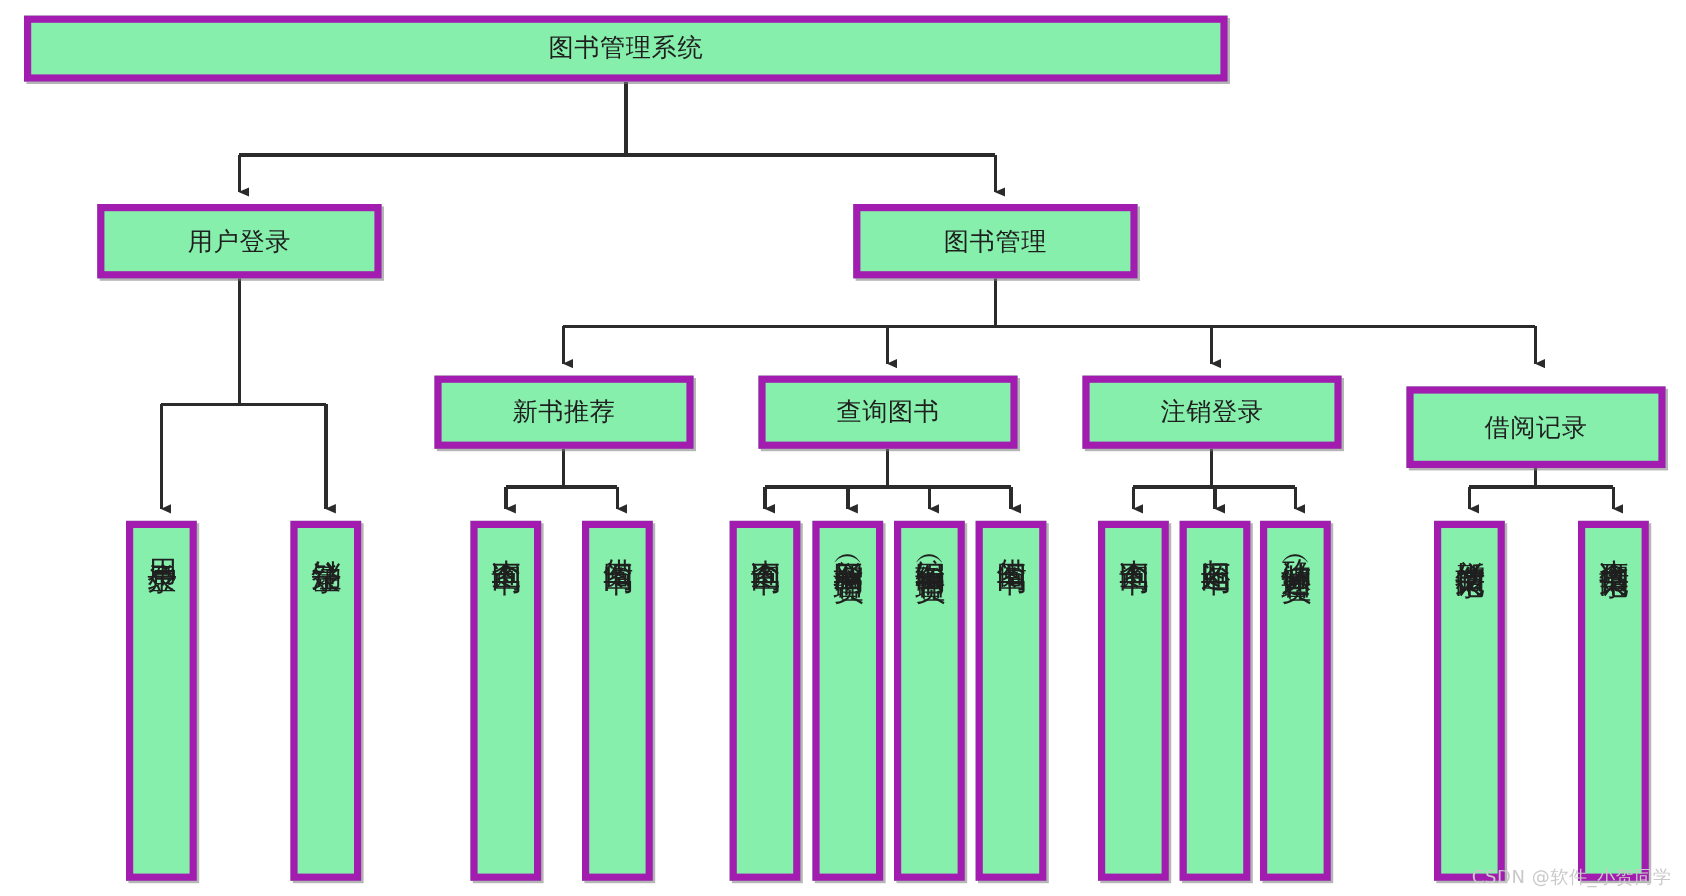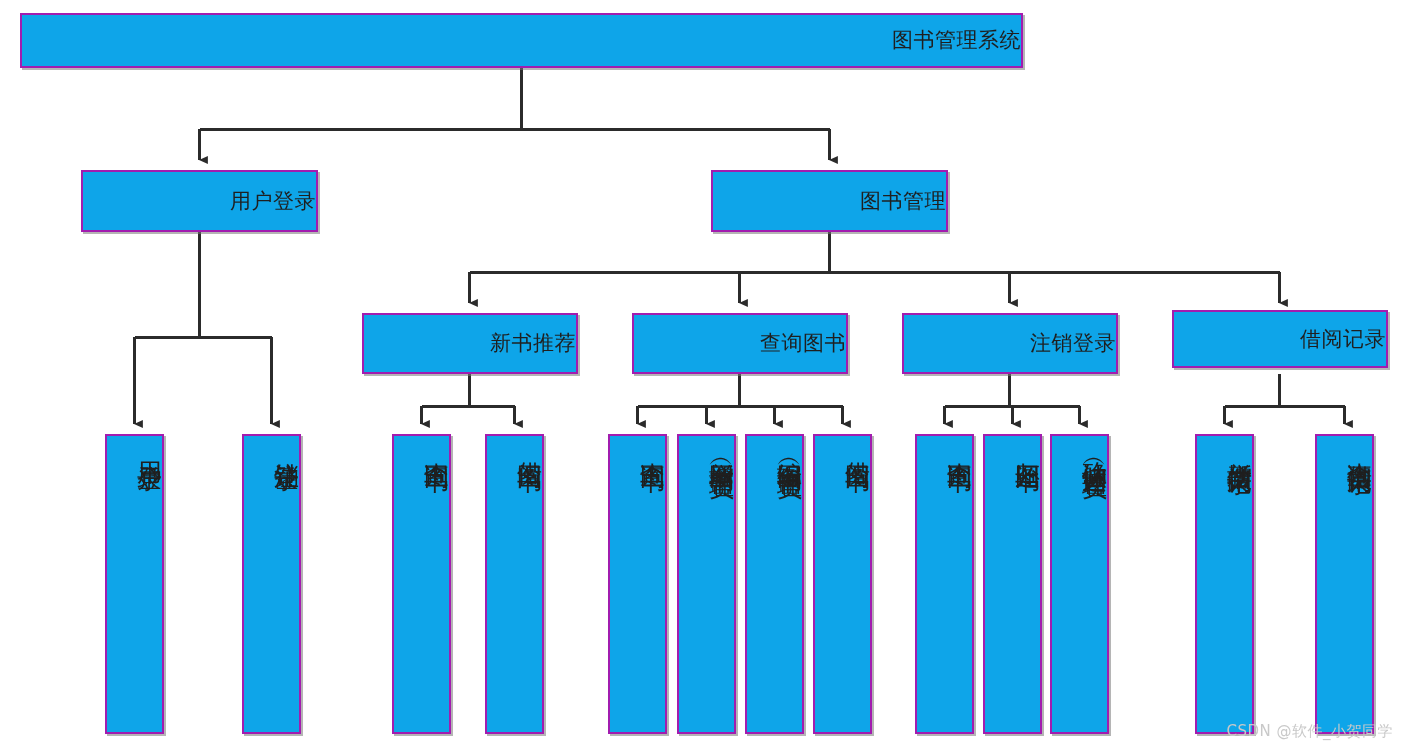--- a/index.html
+++ b/index.html
@@ -19,25 +19,25 @@
   #diagram-root {
     position: absolute;
     left: 0;
     top: 0;
     width: 1405px;
     height: 747px;
   }
   .node {
     position: absolute;
     box-sizing: border-box;
-    background: #0ea5e9;
-    border: 2px solid #a21caf;
+    background: #86efac;
+    border: 6px solid #a21caf;
     display: flex;
     align-items: center;
-    justify-content: flex-end;
+    justify-content: center;
     box-shadow: 2px 2px 0 rgba(120,120,120,0.55);
   }
   .node .label {
     display: block;
     text-align: center;
     line-height: 1.18;
     color: #1f1f1f;
     letter-spacing: 0.5px;
     white-space: nowrap;
   }
@@ -145,21 +145,21 @@
 
   <div class="node horiz" style="left:711px; top:170px; width:237px; height:62px;">
     <span class="label">图书管理</span>
   </div>
   <div class="node horiz" style="left:632px; top:313px; width:216px; height:61px;">
     <span class="label">查询图书</span>
   </div>
   <div class="node horiz" style="left:902px; top:313px; width:216px; height:61px;">
     <span class="label">注销登录</span>
   </div>
-  <div class="node horiz" style="left:1172px; top:310px; width:216px; height:58px;">
+  <div class="node horiz" style="left:1172px; top:322px; width:216px; height:68px;">
     <span class="label">借阅记录</span>
   </div>
 
   <div class="node vert" style="left:105px; top:434px; width:59px; height:300px;">
     <span class="label">用户登录</span>
   </div>
   <div class="node vert" style="left:242px; top:434px; width:59px; height:300px;">
     <span class="label">注销登录</span>
   </div>
 

